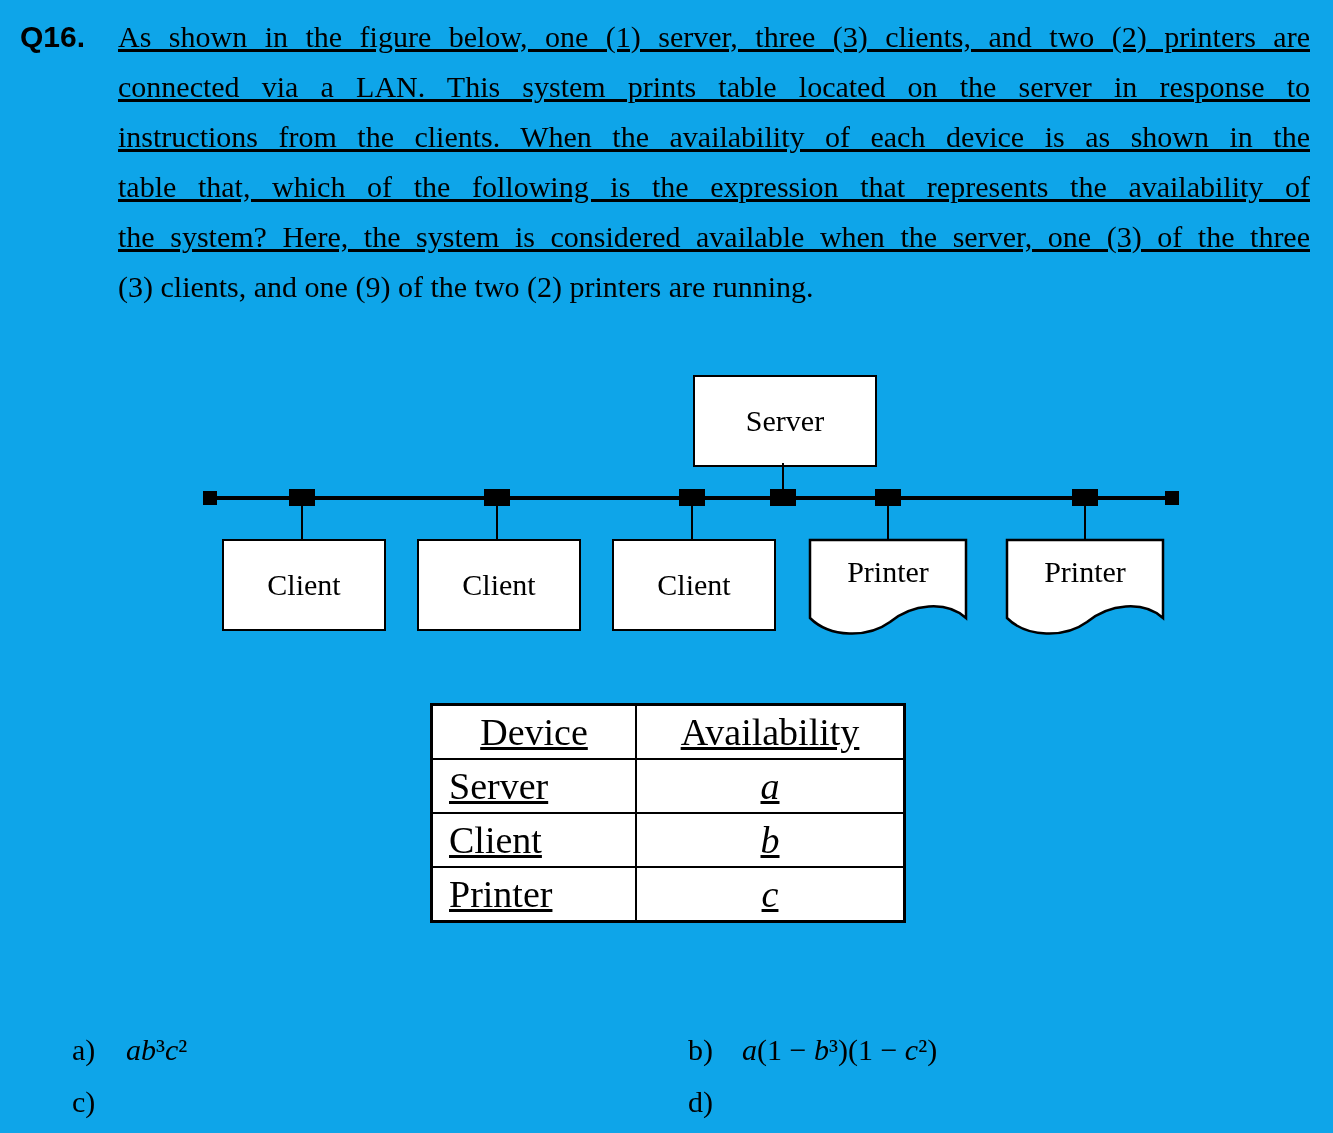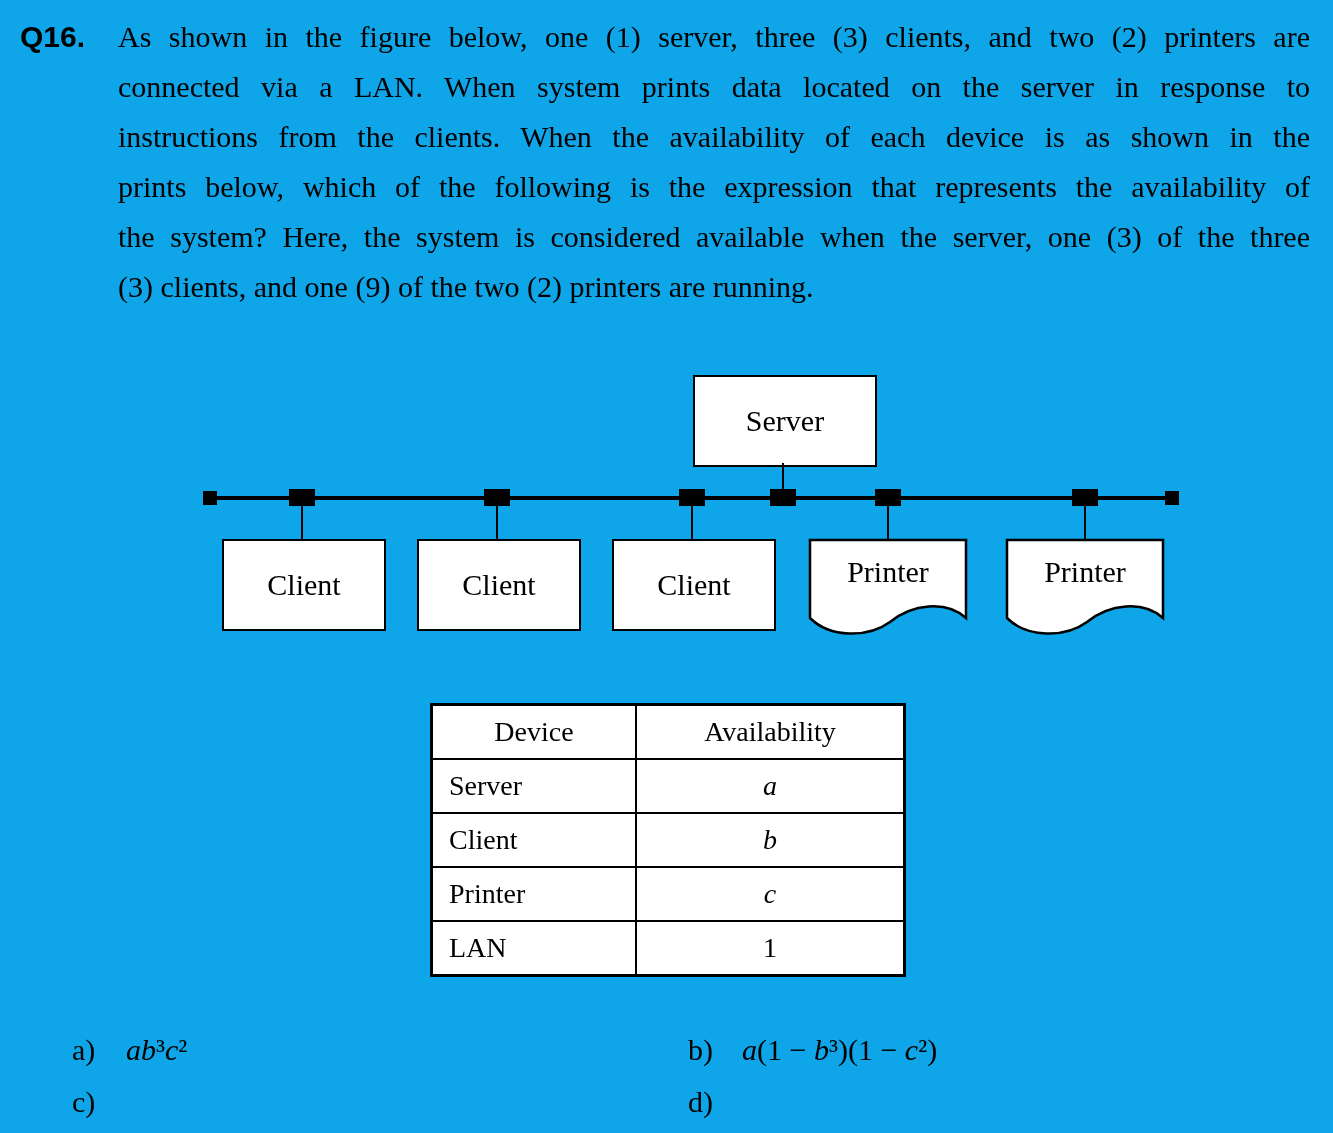--- a/index.html
+++ b/index.html
@@ -12,21 +12,21 @@
   
   .qnum {
     position:absolute; left:20px; top:12px;
     font-family:"Liberation Sans", sans-serif;
     font-weight:700; font-size:30px; line-height:50px;
   }
   .qtext {
     position:absolute; left:118px; top:12px; width:1192px;
     font-size:30px; line-height:50px;
   }
-  .jline { text-align:justify; text-align-last:justify; }
+  .jline { text-align:justify; text-align-last:justify;text-decoration:underline; }
   .lline { text-align:left; }
 
   
   .node-box {
     position:absolute; border:2.5px solid #000; background:#fff;
     display:flex; align-items:center; justify-content:center;
     font-size:30px;
   }
   #server-box { left:693px; top:375px; width:180px; height:88px; }
   #client-box-1 { left:222px; top:539px; width:160px; height:88px; }
@@ -55,21 +55,22 @@
   .printer svg { position:absolute; left:0; top:0; }
   .printer .plabel {
     position:absolute; left:0; top:17px; width:100%;
     text-align:center; font-size:30px;
   }
 
   
   .avail-table {
     position:absolute; left:430px; top:703px;
     border-collapse:collapse; table-layout:fixed;
-    font-size:28px;
+    font-size:38px;
+    text-decoration:underline;
   }
   .avail-table td, .avail-table th {
     border:2.5px solid #000; height:52px; padding:0;
     font-weight:normal; background:#fff;
   }
   .avail-table { border:3px solid #000; }
   .col-device { width:202px; }
   .col-avail  { width:266px; }
   .cell-center { text-align:center; }
   .cell-left { text-align:left; padding-left:16px !important; }
@@ -84,23 +85,23 @@
   .opt-formula i { font-style:italic; }
 </style>
 </head>
 <body>
 
 <div class="page">
 
   <div class="qnum">Q16.</div>
   <div class="qtext">
     <div class="jline">As shown in the figure below, one (1) server, three (3) clients, and two (2) printers are</div>
-    <div class="jline">connected via a LAN. When system prints data located on the server in response to</div>
+    <div class="jline">connected via a LAN. This system prints table located on the server in response to</div>
     <div class="jline">instructions from the clients. When the availability of each device is as shown in the</div>
-    <div class="jline">prints below, which of the following is the expression that represents the availability of</div>
+    <div class="jline">table that, which of the following is the expression that represents the availability of</div>
     <div class="jline">the system? Here, the system is considered available when the server, one (3) of the three</div>
     <div class="lline">(3) clients, and one (9) of the two (2) printers are running.</div>
   </div>
 
   <div>
     <div class="node-box" id="server-box">
       <span>Server</span>
     </div>
 
     <div class="vline" id="drop-server"></div>
@@ -156,24 +157,20 @@
       <td class="cell-center"><i>a</i></td>
     </tr>
     <tr>
       <td class="cell-left">Client</td>
       <td class="cell-center"><i>b</i></td>
     </tr>
     <tr>
       <td class="cell-left">Printer</td>
       <td class="cell-center"><i>c</i></td>
     </tr>
-    <tr>
-      <td class="cell-left">LAN</td>
-      <td class="cell-center">1</td>
-    </tr>
   </tbody>
     </table>
 
   <div>
     <div class="option" id="option-a">
       <span class="opt-letter">a)</span>
       <span class="opt-formula"><i>a</i><i>b</i>³<i>c</i>²</span>
     </div>
     <div class="option" id="option-b">
       <span class="opt-letter">b)</span>

